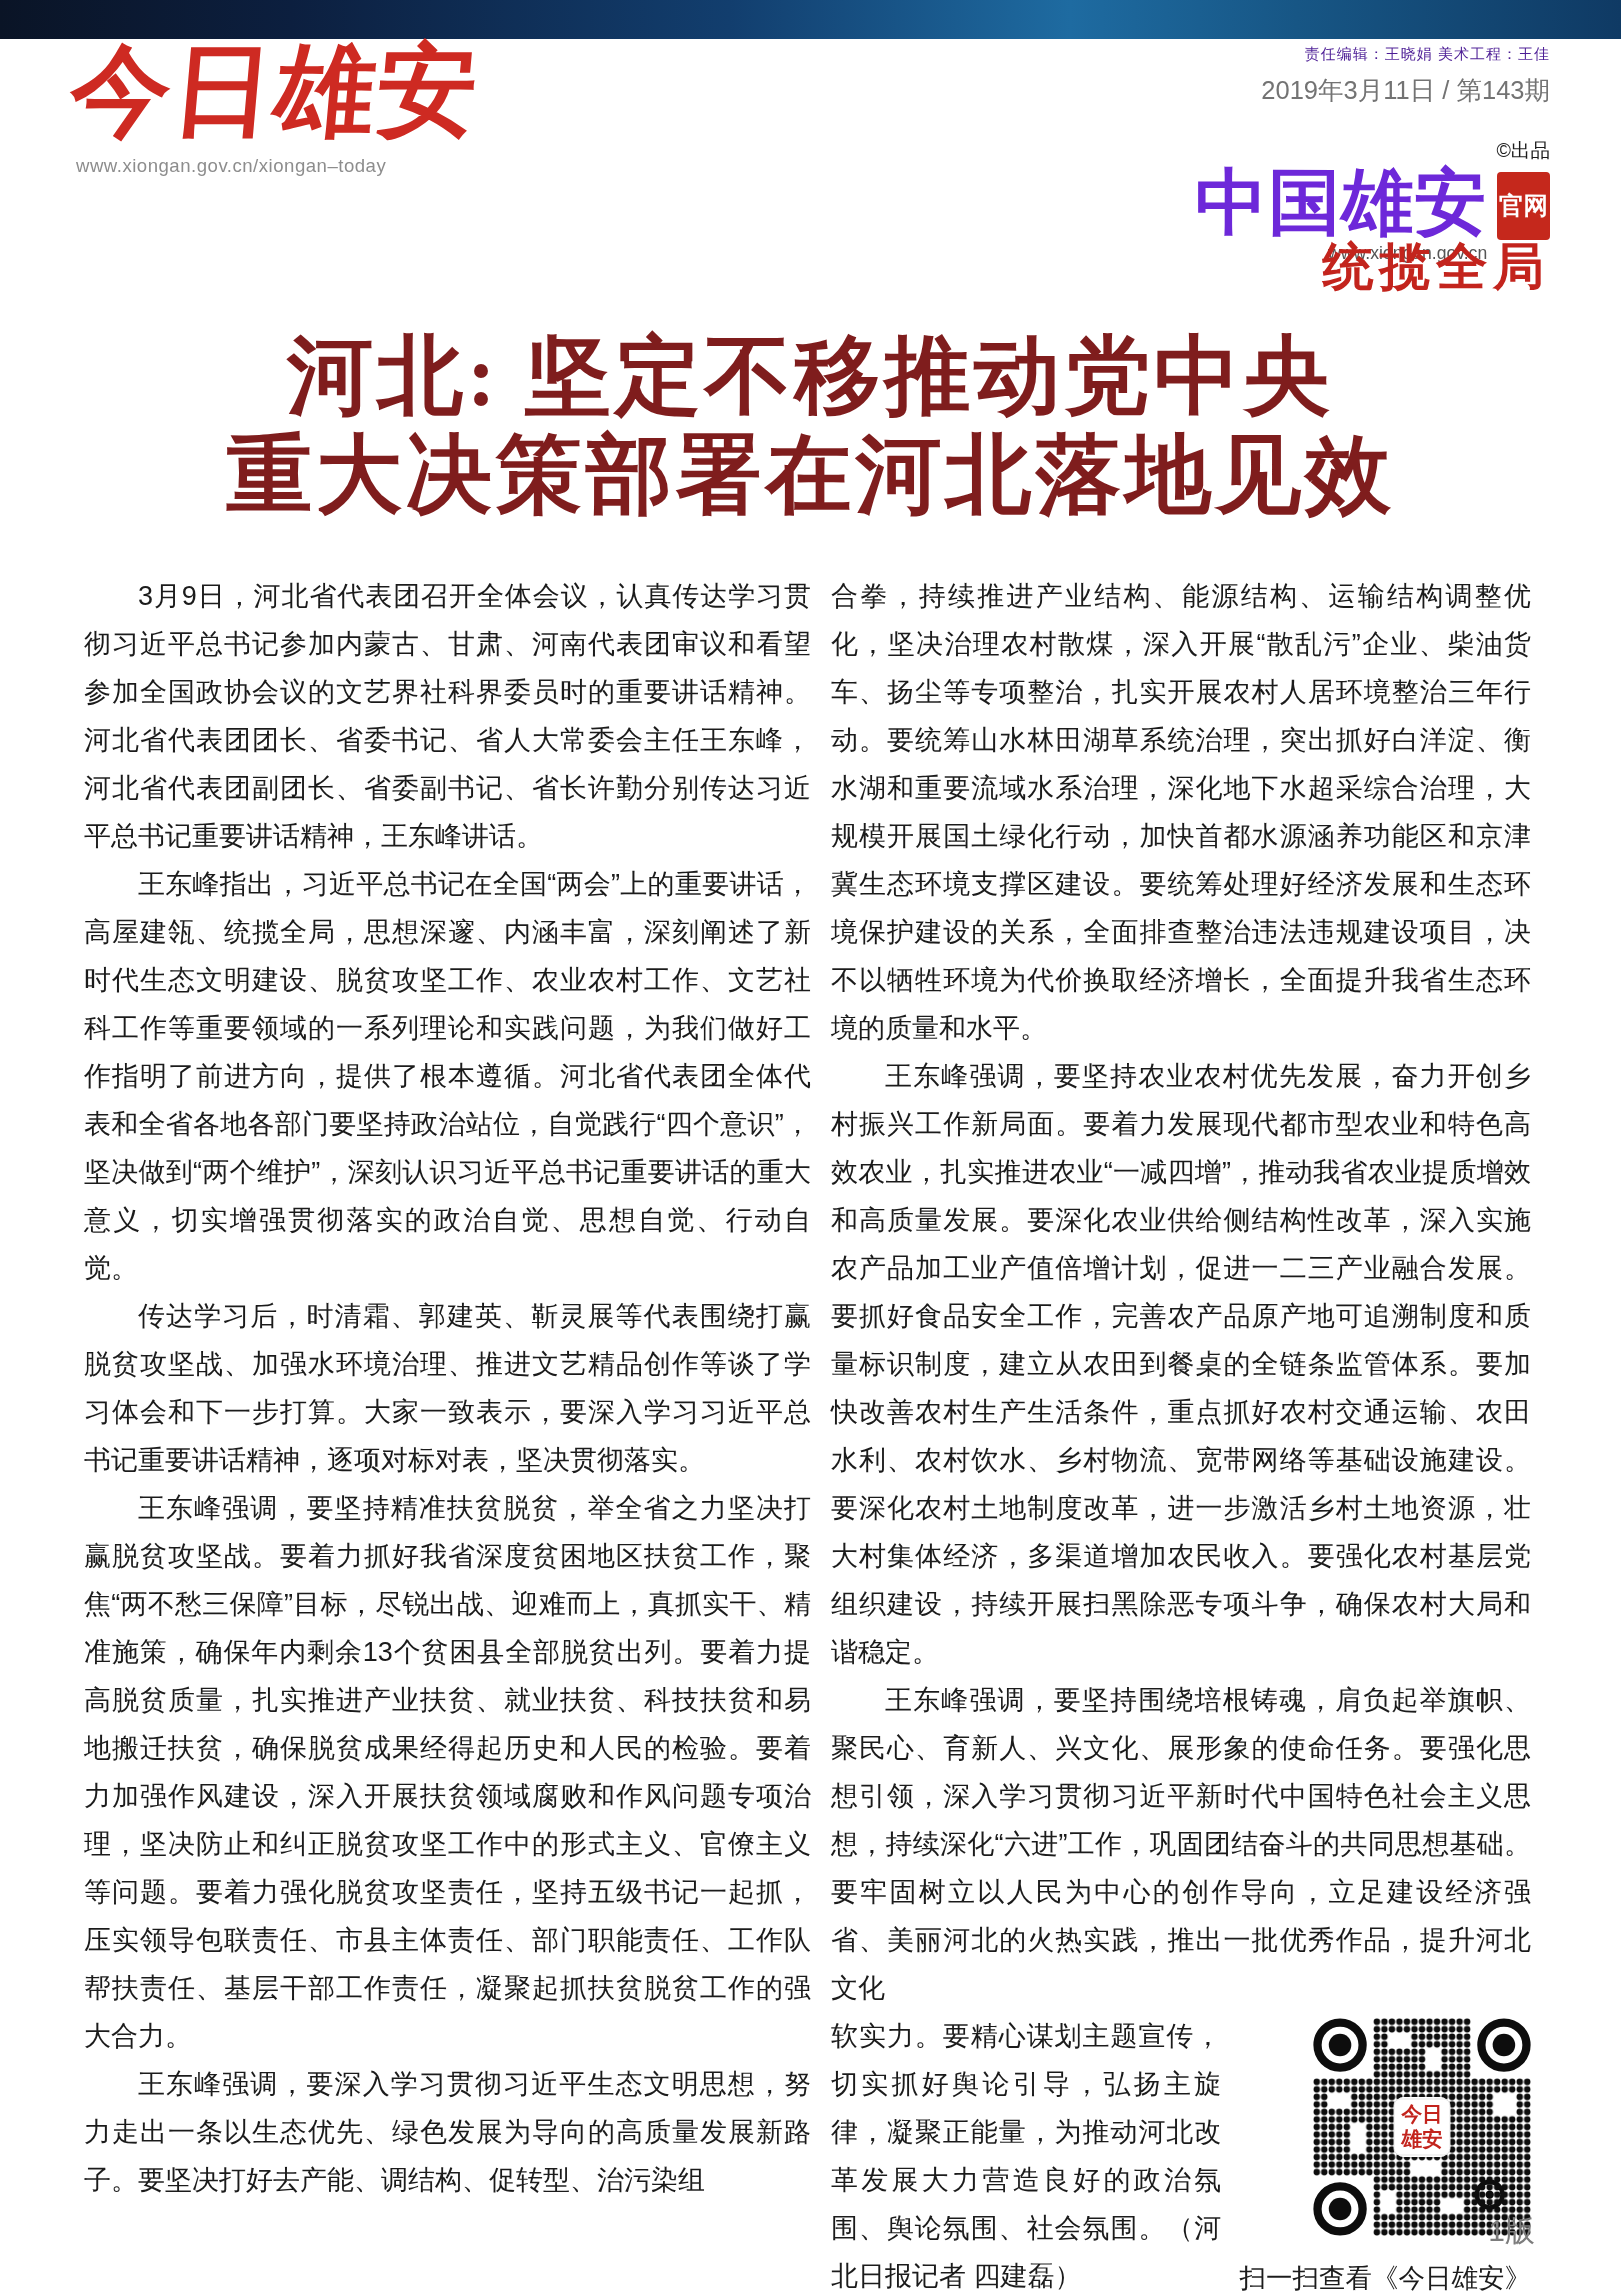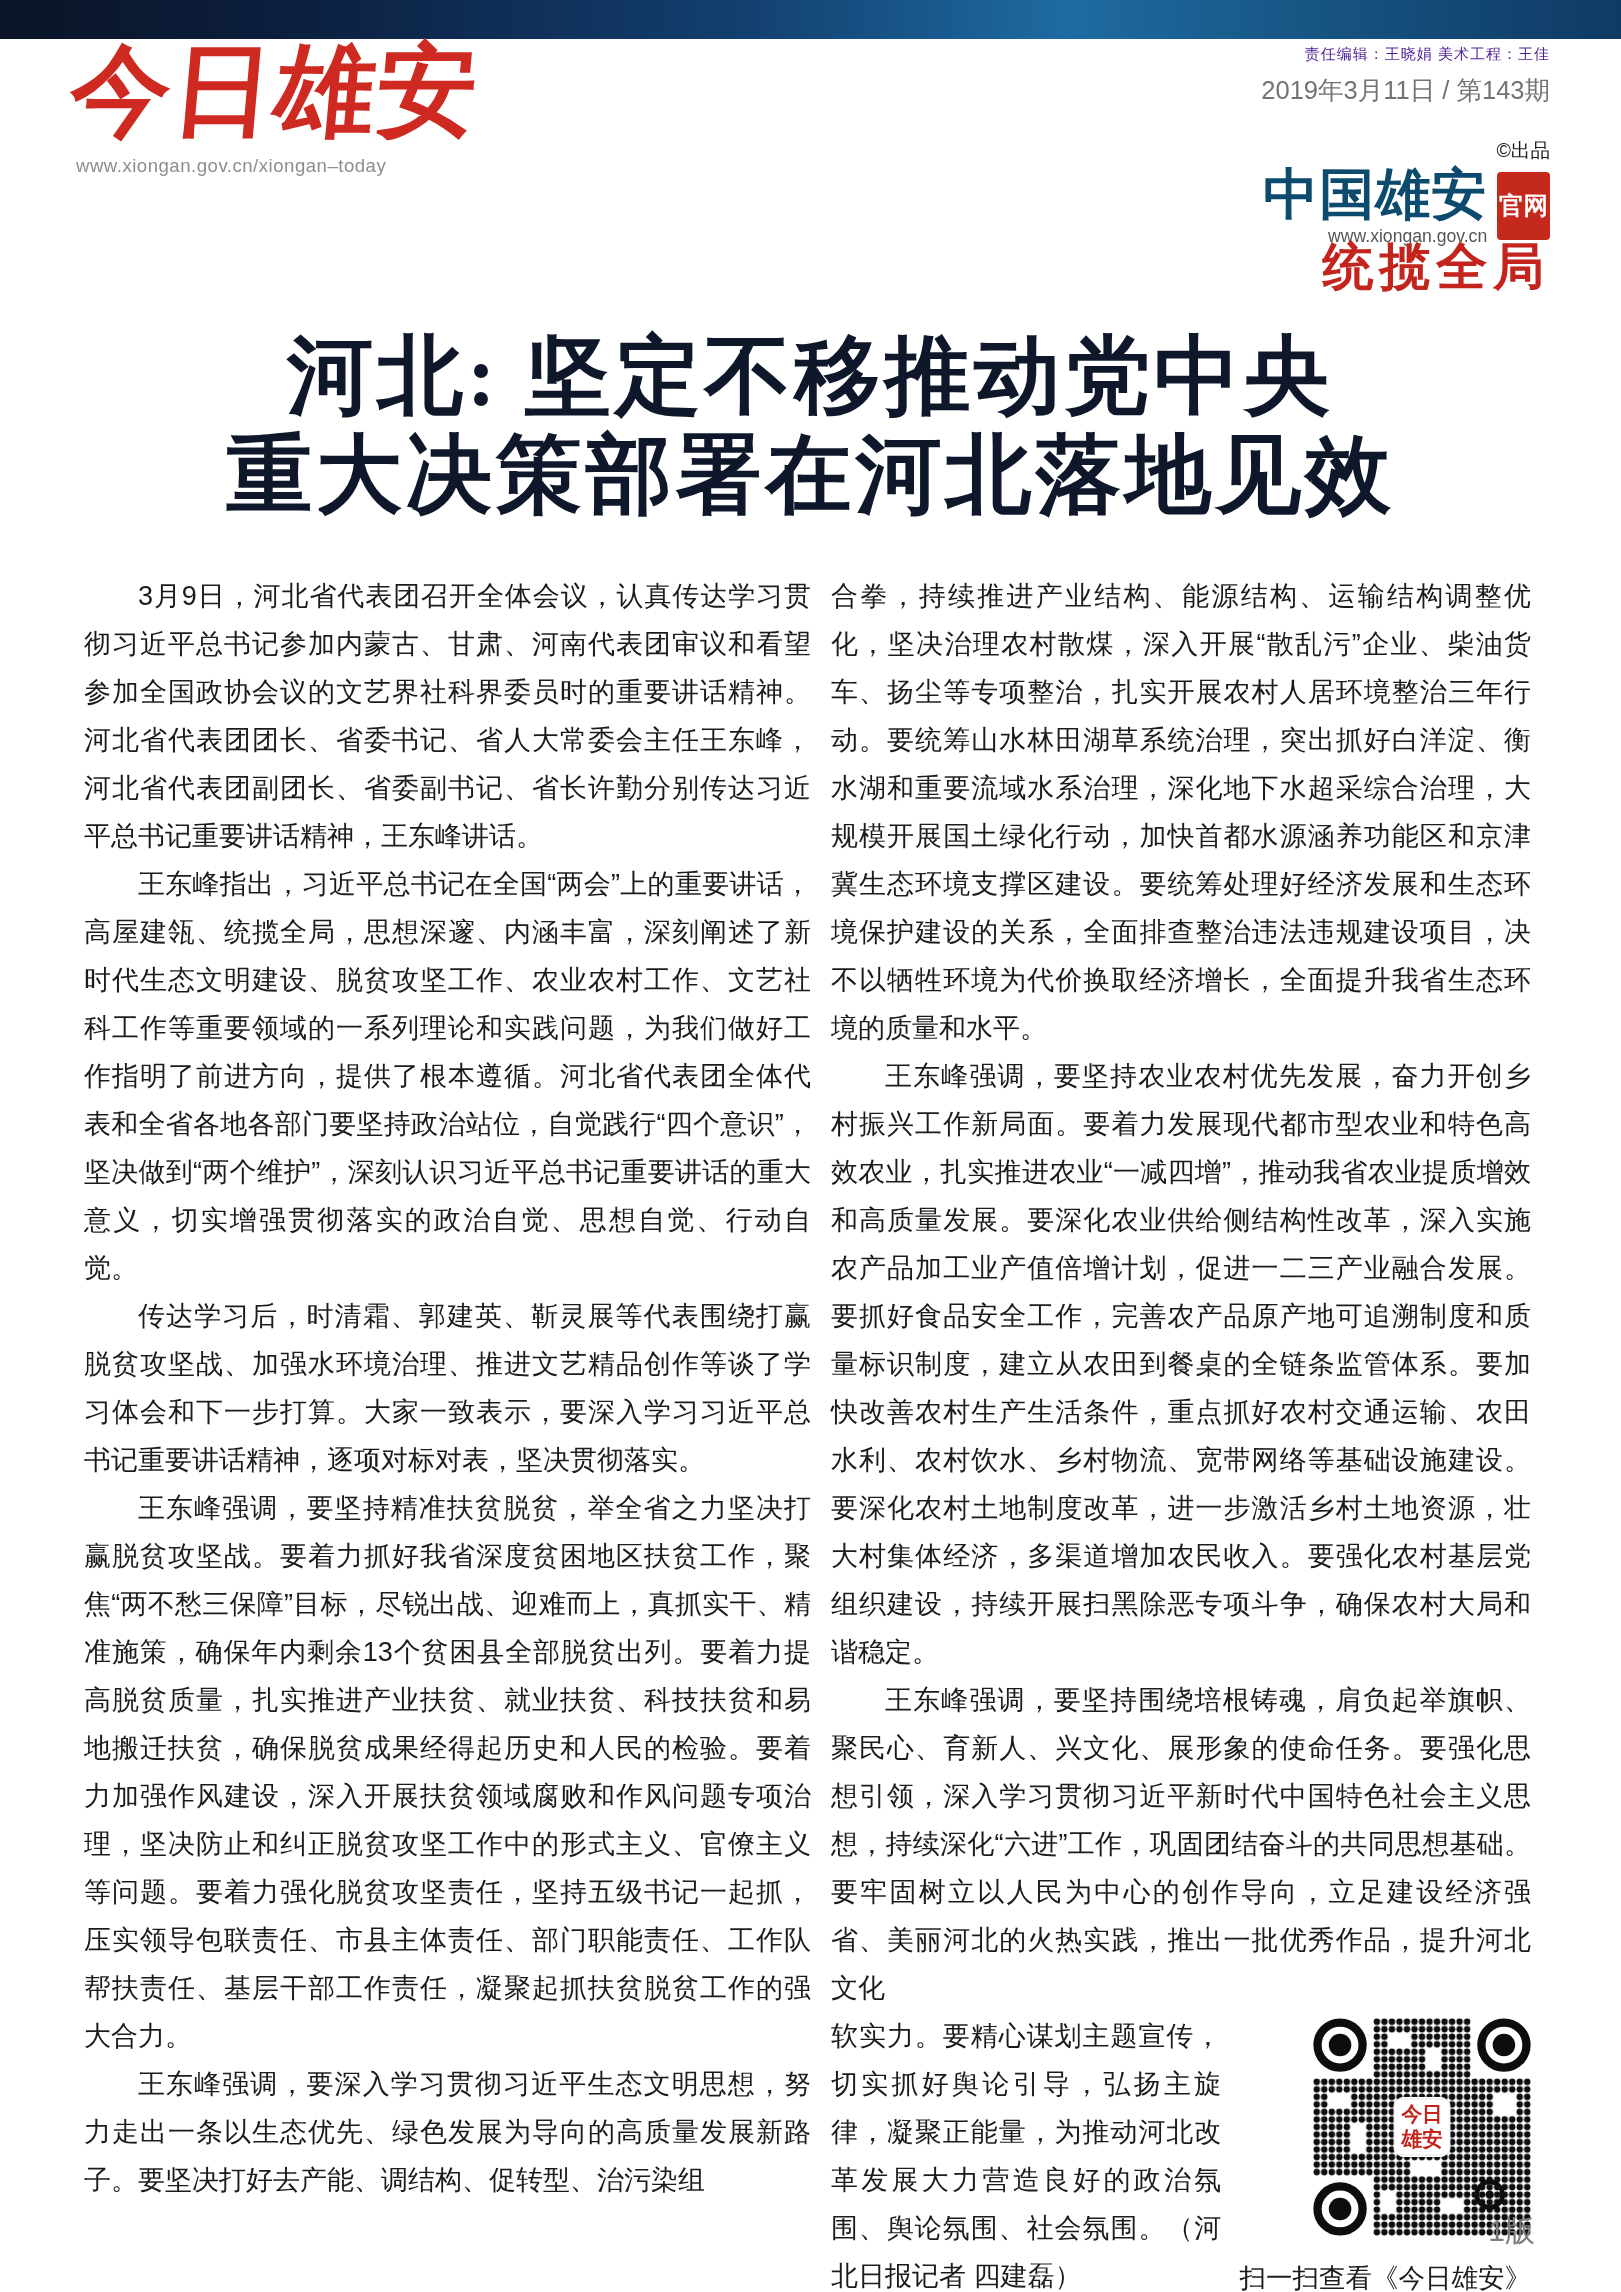--- a/index.html
+++ b/index.html
@@ -12,31 +12,31 @@
   .logo{position:absolute;left:71px;top:39px;font-family:"Liberation Serif", serif;
         font-weight:900;font-size:100px;line-height:1.05;color:#ce2a22;
         transform:skewX(-5deg);letter-spacing:2px;}
   .logo-url{position:absolute;left:76px;top:155px;font-size:18.6px;color:#8d8d8d;letter-spacing:0.5px;}
 
   .header-right{position:absolute;right:71px;top:45px;text-align:right;}
   .editors{font-size:15px;color:#4c1d95;letter-spacing:1px;}
   .issue{font-size:25.5px;color:#737373;margin-top:8.8px;}
   .produced{font-size:19.6px;color:#1c1c1c;margin-top:29px;}
   .brand-row{display:flex;justify-content:flex-end;align-items:flex-start;gap:9.8px;margin-top:2px;}
-  .brand{font-family:"Liberation Serif", serif;font-weight:900;font-size:55px;color:#0c4a6e;
+  .brand{font-family:"Liberation Serif", serif;font-weight:900;font-size:72px;color:#6d28d9;
          line-height:1.05;letter-spacing:1px;}
   .brand-url{font-size:17.6px;color:#555;margin-top:2px;}
   .seal{width:53px;background:#c5281c;color:#fff;font-family:"Liberation Serif", serif;
         font-weight:bold;font-size:24.5px;line-height:1.3;text-align:center;padding:18px 0;
         border-radius:3.9px;word-break:break-all;margin-top:5.9px;}
   .edition{position:absolute;right:71px;top:233px;font-family:"Liberation Serif", serif;
            font-weight:900;font-size:51px;color:#c3241d;letter-spacing:5.9px;}
 
   .headline{position:absolute;left:0;top:327px;width:100%;text-align:center;
-            font-family:"Liberation Serif", serif;font-weight:900;color:#0f172a;
+            font-family:"Liberation Serif", serif;font-weight:900;color:#7f1d1d;
             font-size:86px;line-height:99px;letter-spacing:3.9px;}
 
   .col{position:absolute;top:572px;font-size:27px;line-height:48px;color:#1b1b1b;
        text-align:justify;}
   .col-left{left:84px;width:727px;}
   .col-right{left:831px;width:700px;}
   .col p{margin:0;text-indent:2em;}
   .col p.cont{text-indent:0;}
 
   .qr-wrap{float:right;width:294px;margin:5.9px 0 0 15.7px;text-align:right;}

